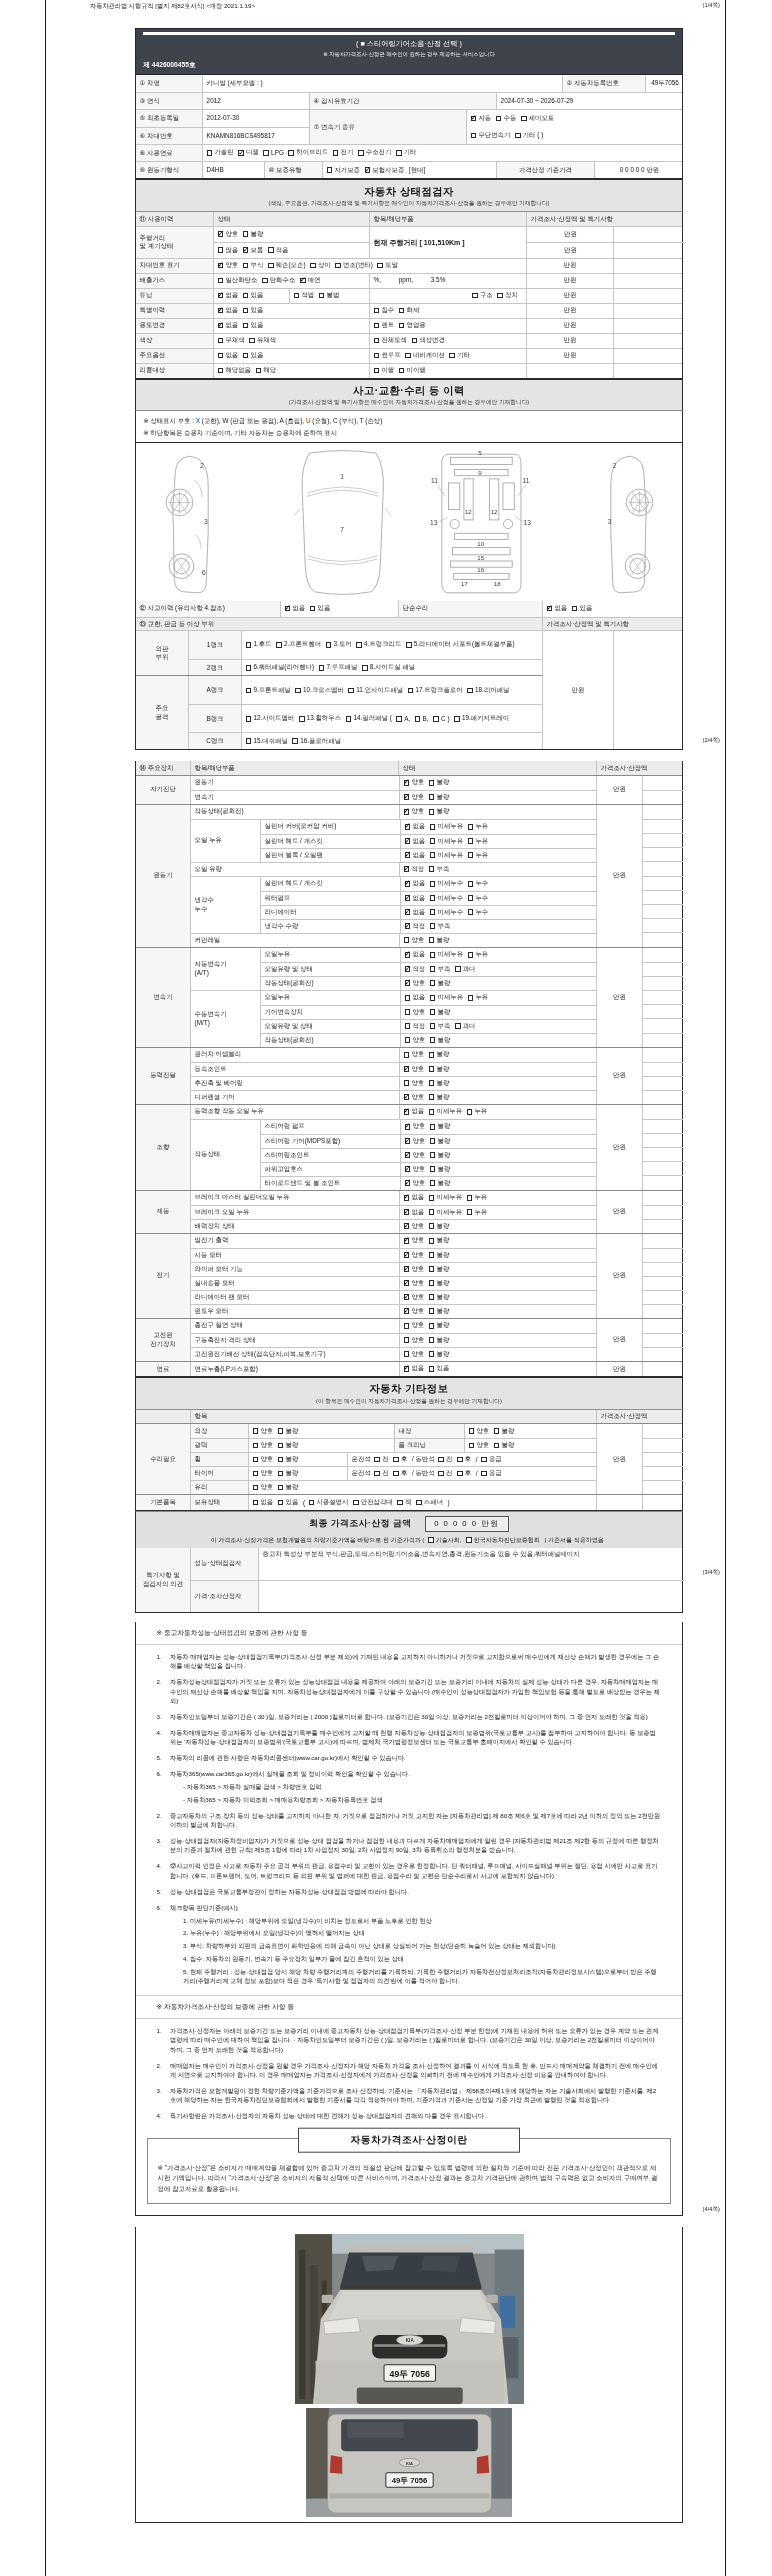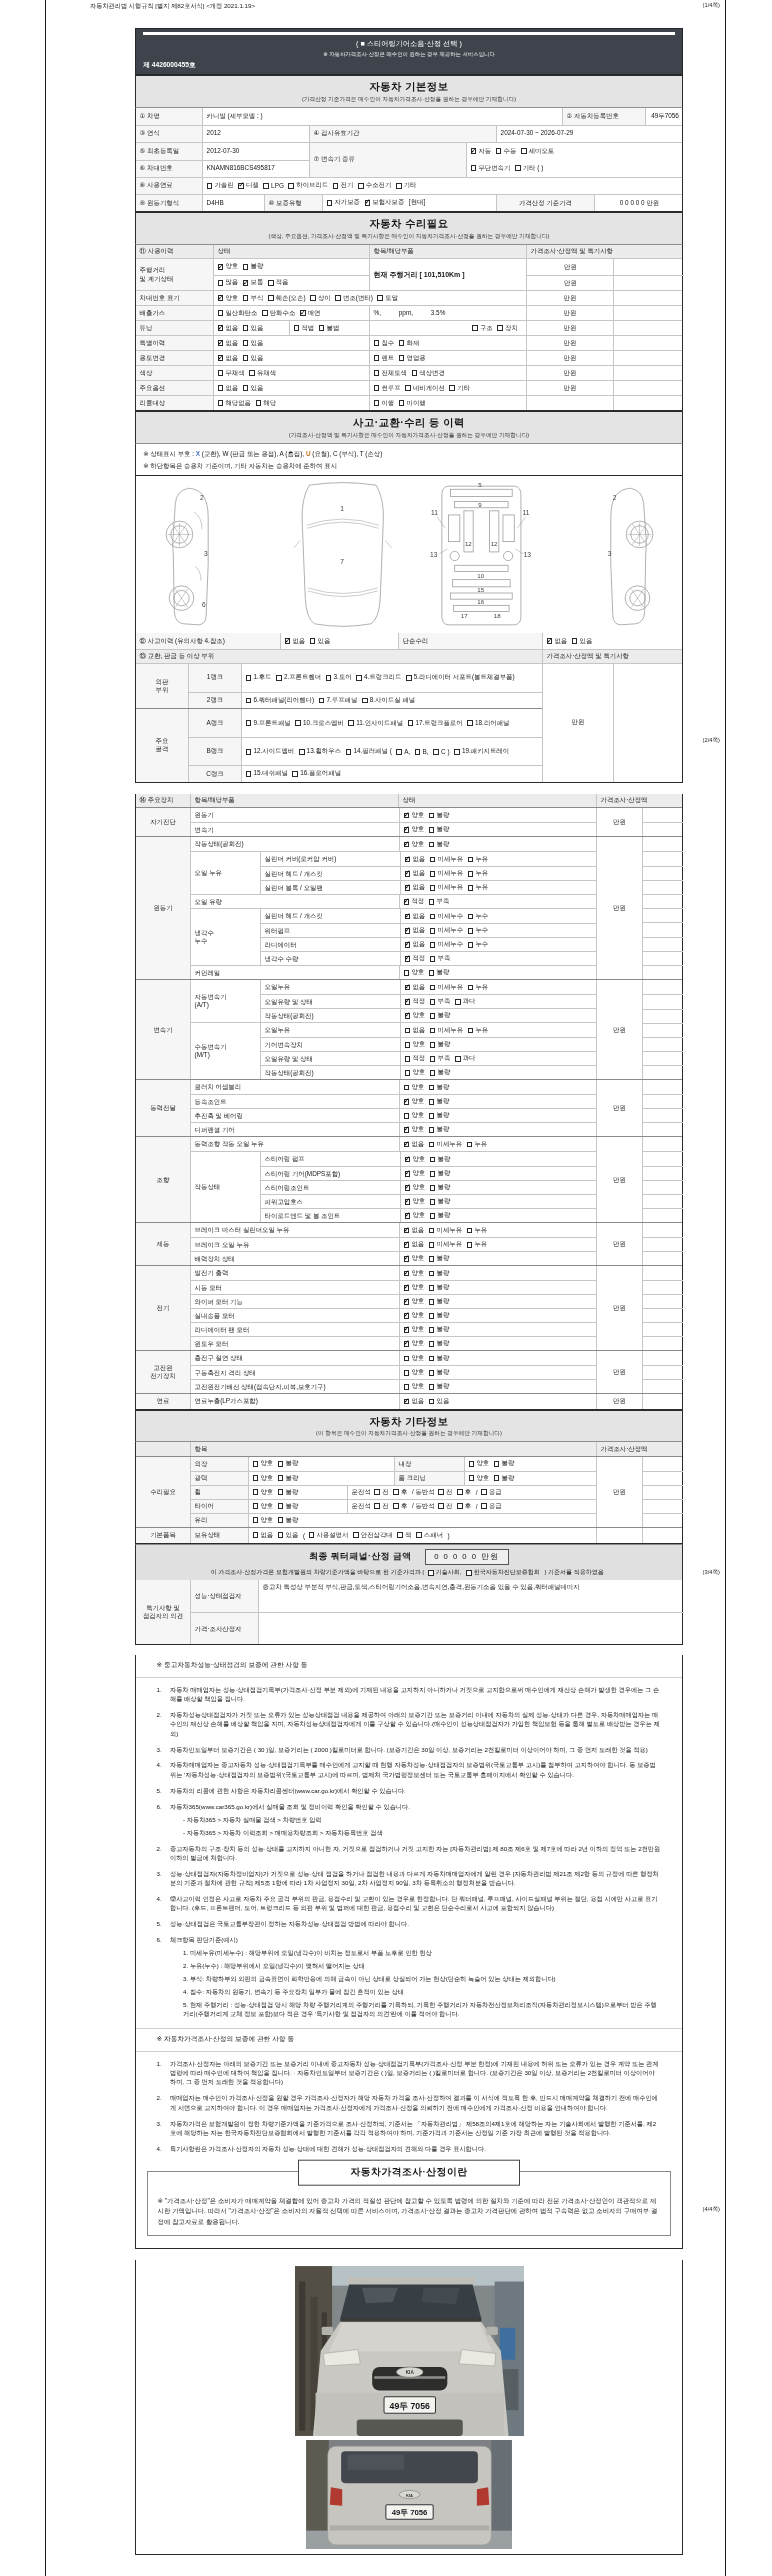--- a/index.html
+++ b/index.html
@@ -98,24 +98,20 @@
 
 <div class="content">
 
   <div class="doc-head">
     <div class="hstripe"></div>
     <div class="doc-sub">( ■ 스티어링기어소음·산정 선택 )</div>
     <div class="doc-note">※ 자동차가격조사·산정은 매수인이 원하는 경우 제공하는 서비스입니다</div>
     <div class="doc-no">제 4426000455호</div>
   </div>
 
-  <div class="band">
-    <div class="bt">자동차 기본정보</div>
-    <div class="bs">(가격산정 기준가격은 매수인이 자동차가격조사·산정을 원하는 경우에만 기재합니다)</div>
-  </div>
   <div class="ftable">
       <div class="frow" style="min-height: 17px;">
         <div class="fcell lab" style="width: 66px; flex: 0 0 66px;">
           <span class="ctext">① 차명</span>
         </div>
         <div class="fcell" style="width: 360px; flex: 0 0 360px;">
           <span class="ctext">카니발 (세부모델 : )</span>
         </div>
         <div class="fcell lab" style="width: 83px; flex: 0 0 83px;">
           <span class="ctext">② 자동차등록번호</span>
@@ -250,21 +246,21 @@
         <div class="fcell lab ctr" style="width: 98px; flex: 0 0 98px;">
           <span class="ctext">가격산정 기준가격</span>
         </div>
         <div class="fcell ctr" style="width: 90px; flex: 0 0 90px;">
           <span class="ctext">0 0 0 0 0 만원</span>
         </div>
       </div>
     </div>
 
   <div class="band">
-    <div class="bt">자동차 수리필요</div>
+    <div class="bt">자동차 상태점검자</div>
     <div class="bs">(색상, 주요옵션, 가격조사·산정액 및 특기사항은 매수인이 자동차가격조사·산정을 원하는 경우에만 기재합니다)</div>
   </div>
   <div class="ftable">
       <div class="frow hdr" style="min-height: 13.4px;">
         <div class="fcell" style="width: 77px; flex: 0 0 77px;">
           <span class="ctext">⑪ 사용이력</span>
         </div>
         <div class="fcell" style="width: 156px; flex: 0 0 156px;">
           <span class="ctext">상태</span>
         </div>
@@ -1953,21 +1949,21 @@
         </div>
         <div class="fcell" style="width: 46px; flex: 0 0 46px;"></div>
         <div class="fcell stack" style="width: 41px; flex: 0 0 41px;">
           <div class="frow" style="min-height: 15px;"></div>
         </div>
       </div>
     </div>
 
   <div class="finalband">
     <div class="finalrow">
-      <span class="final-label">최종 쿼터패널·산정 금액</span>
+      <span class="final-label">최종 가격조사·산정 금액</span>
       <span class="final-value">0  0  0  0  0 만원</span>
     </div>
     <div class="final-note">
         <span class="cktxt">이 가격조사·산정가격은 보험개발원의 차량기준가액을 바탕으로 한 기준가격과 (</span>
         <span class="ckw">
           <span class="cb"></span>
           <span class="cklab">기술사회,</span>
         </span>
         <span class="ckw">
           <span class="cb"></span>

